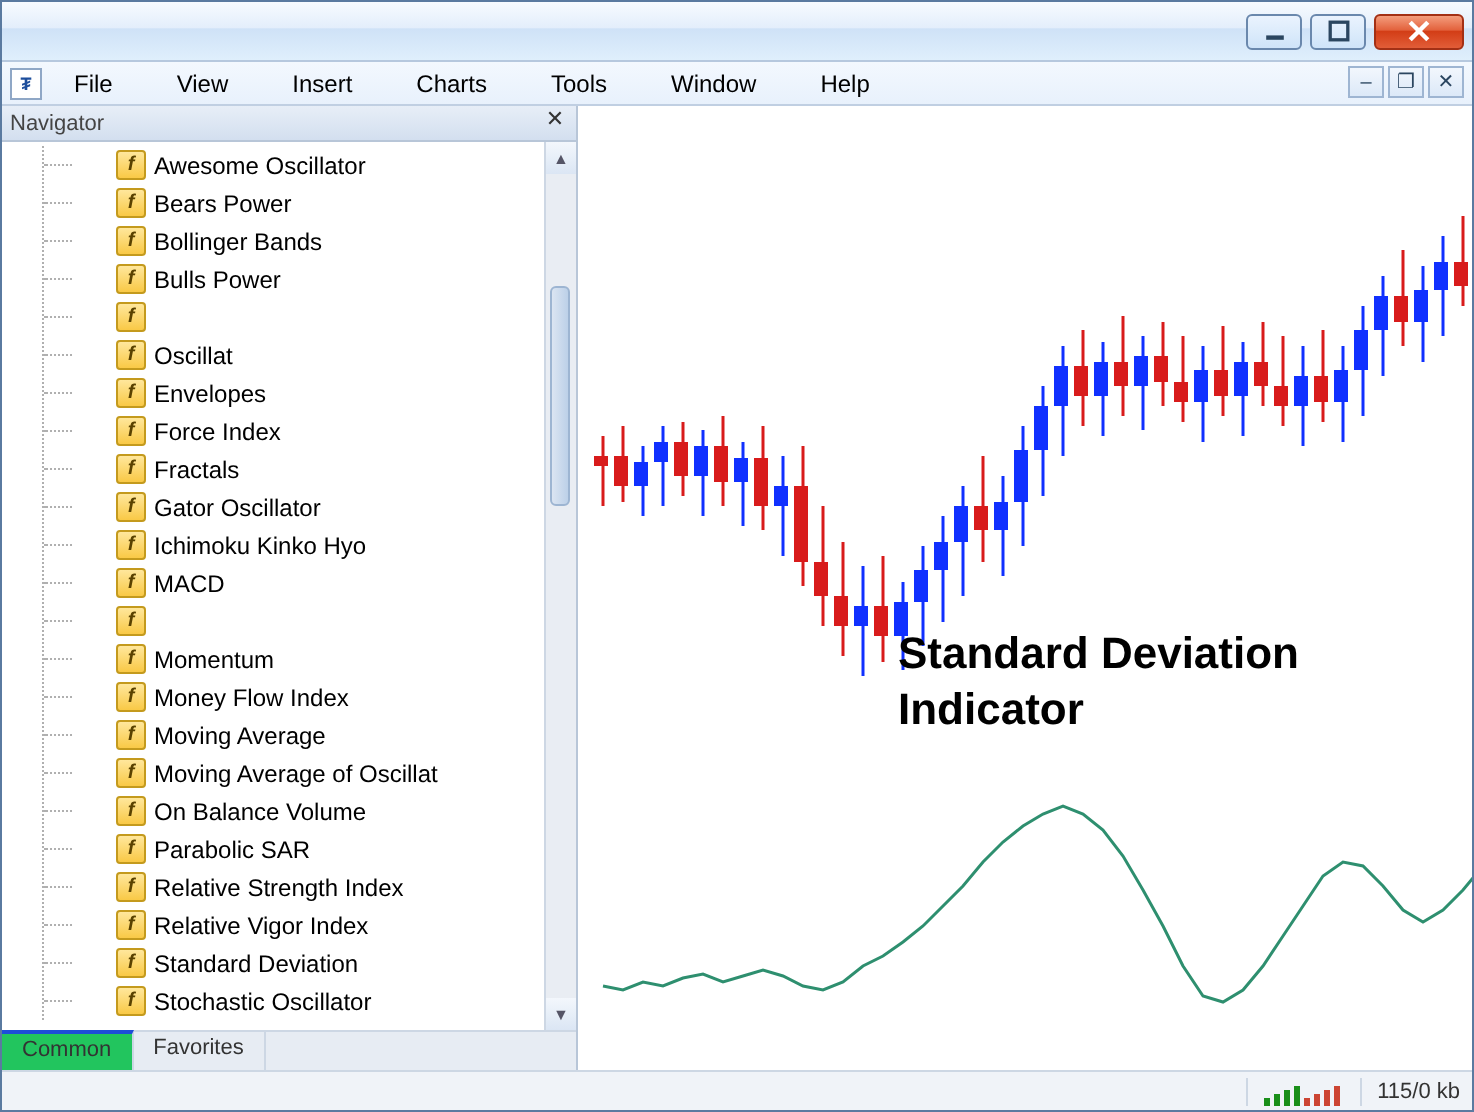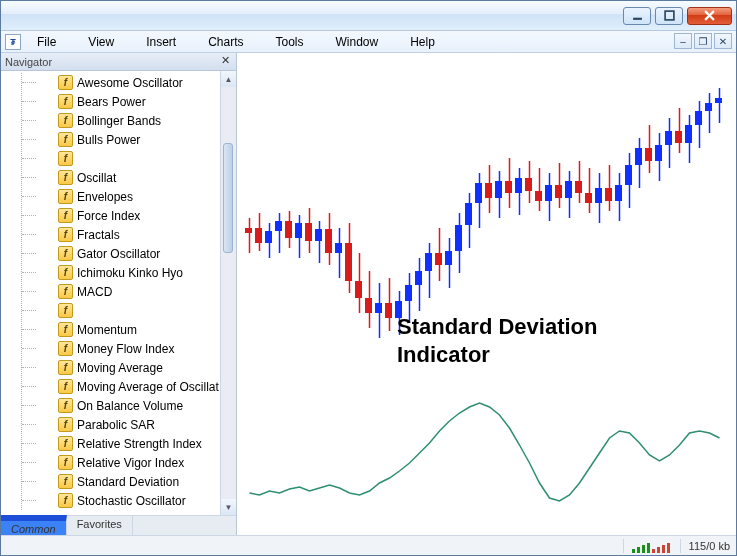--- a/index.html
+++ b/index.html
@@ -87,21 +87,21 @@
   }
   
   .workspace {
     flex: 1 1 auto;
     display: flex;
     overflow: hidden;
     background:#fff;
   }
   
   .navigator {
-    width: 236px;
+    width: 288px;
     border-right:1px solid #b8c6d8;
     display:flex;
     flex-direction:column;
     background:#f4f6f9;
   }
   .nav-title {
     height:18px;
     background: linear-gradient(to bottom,#e7eef7,#d3dfef);
     border-bottom:1px solid #b8c6d8;
     font-size:11px;
@@ -172,21 +172,21 @@
     border-top:1px solid #cdd7e4;
     display:flex;
     font-size:11px;
   }
   .nav-tab {
     padding:2px 10px;
     border-right:1px solid #cdd7e4;
     color:#333;
     cursor:default;
   }
-  .nav-tab.active { background:#3b82f6; border-top:6px solid #1d4ed8; margin-top:-1px;font-style:italic;}
+  .nav-tab.active { background:#22c55e; border-top:2px solid #1d4ed8; margin-top:-1px;}
   
   .chartarea {
     flex:1;
     position:relative;
     background:#fff;
   }
   .chart-label {
     position:absolute;
     left:160px; top:260px;
     font-size:22px;

